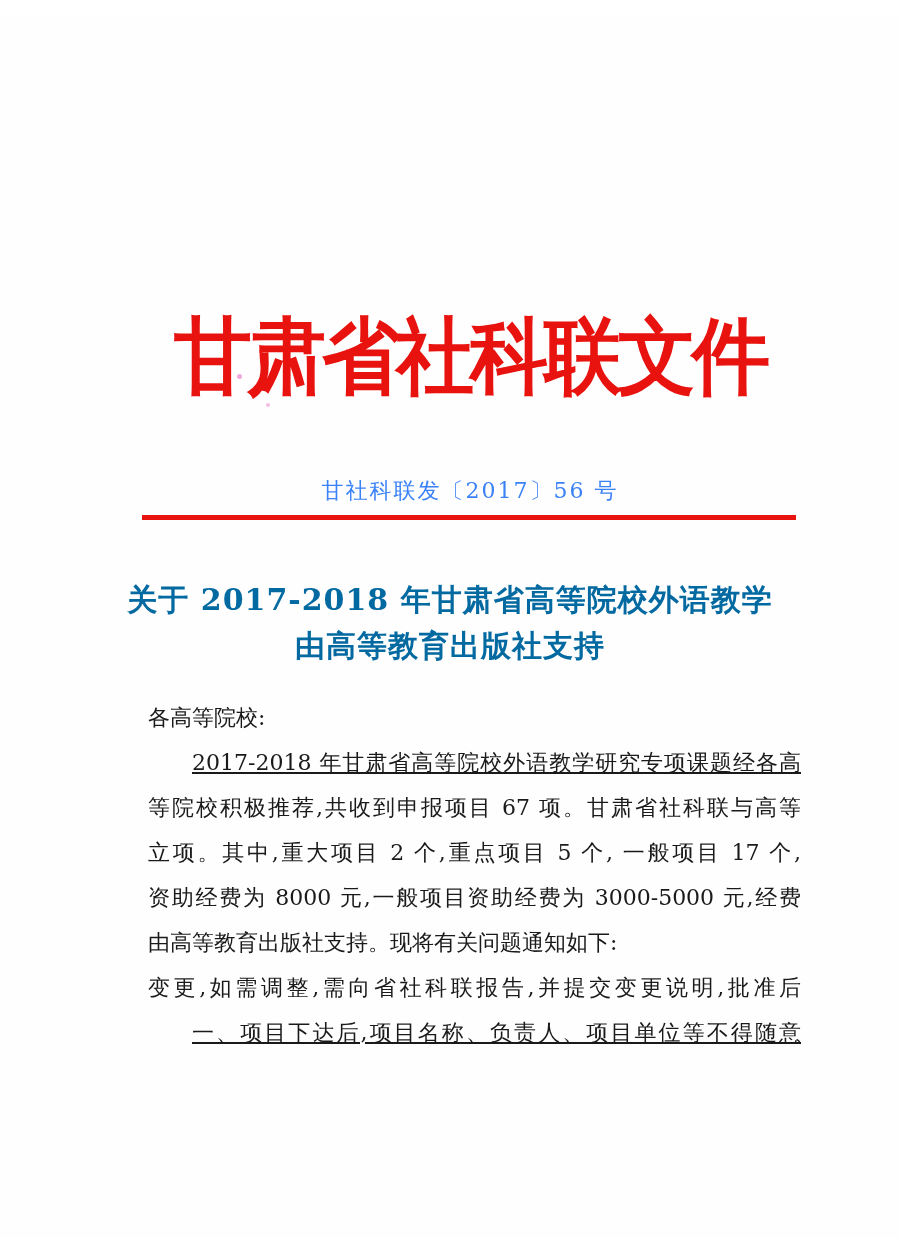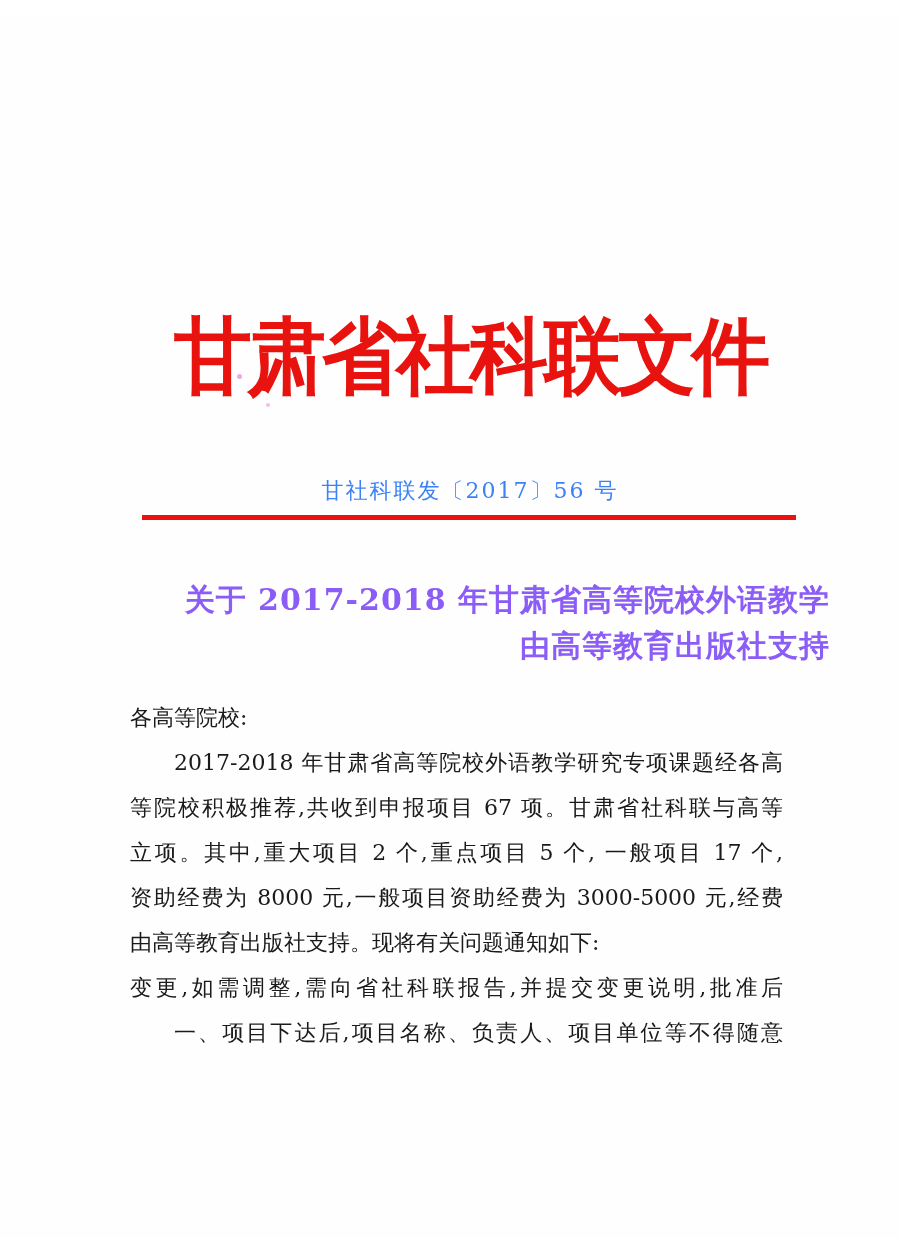--- a/index.html
+++ b/index.html
@@ -54,47 +54,47 @@
     height: 5px;
     background: #e8120e;
   }
   
   .notice-title {
     position: absolute;
     top: 561px;
     left: 70px;
     width: 760px;
     margin: 0;
-    text-align: right;
+    text-align: center;
     font-size: 30px;
     line-height: 46px;
     font-weight: 700;
-    color: #8b5cf6;
+    color: #0369a1;
     letter-spacing: 1px;
   }
   .t-line { display: block; white-space: nowrap; }
   
   .body-text {
     position: absolute;
     top: 679px;
-    left: 130px;
+    left: 148px;
     width: 653px;
     font-size: 22px;
     line-height: 45px;
     color: #1a1a1a;
   }
   .line {
     height: 45px;
     overflow: hidden;
   }
   .just {
     text-align: justify;
     text-align-last: justify;
   }
-  .indent { text-indent: 2em; }
+  .indent { text-indent: 2em; text-decoration: underline; }
   
   .speck {
     position: absolute;
     border-radius: 50%;
     background: #e75fc0;
     opacity: 0.55;
   }
   .speck-1 { left: 237px; top: 358px; width: 5px; height: 5px; }
   .speck-2 { left: 266px; top: 387px; width: 4px; height: 4px; opacity: 0.4; }
 </style>

